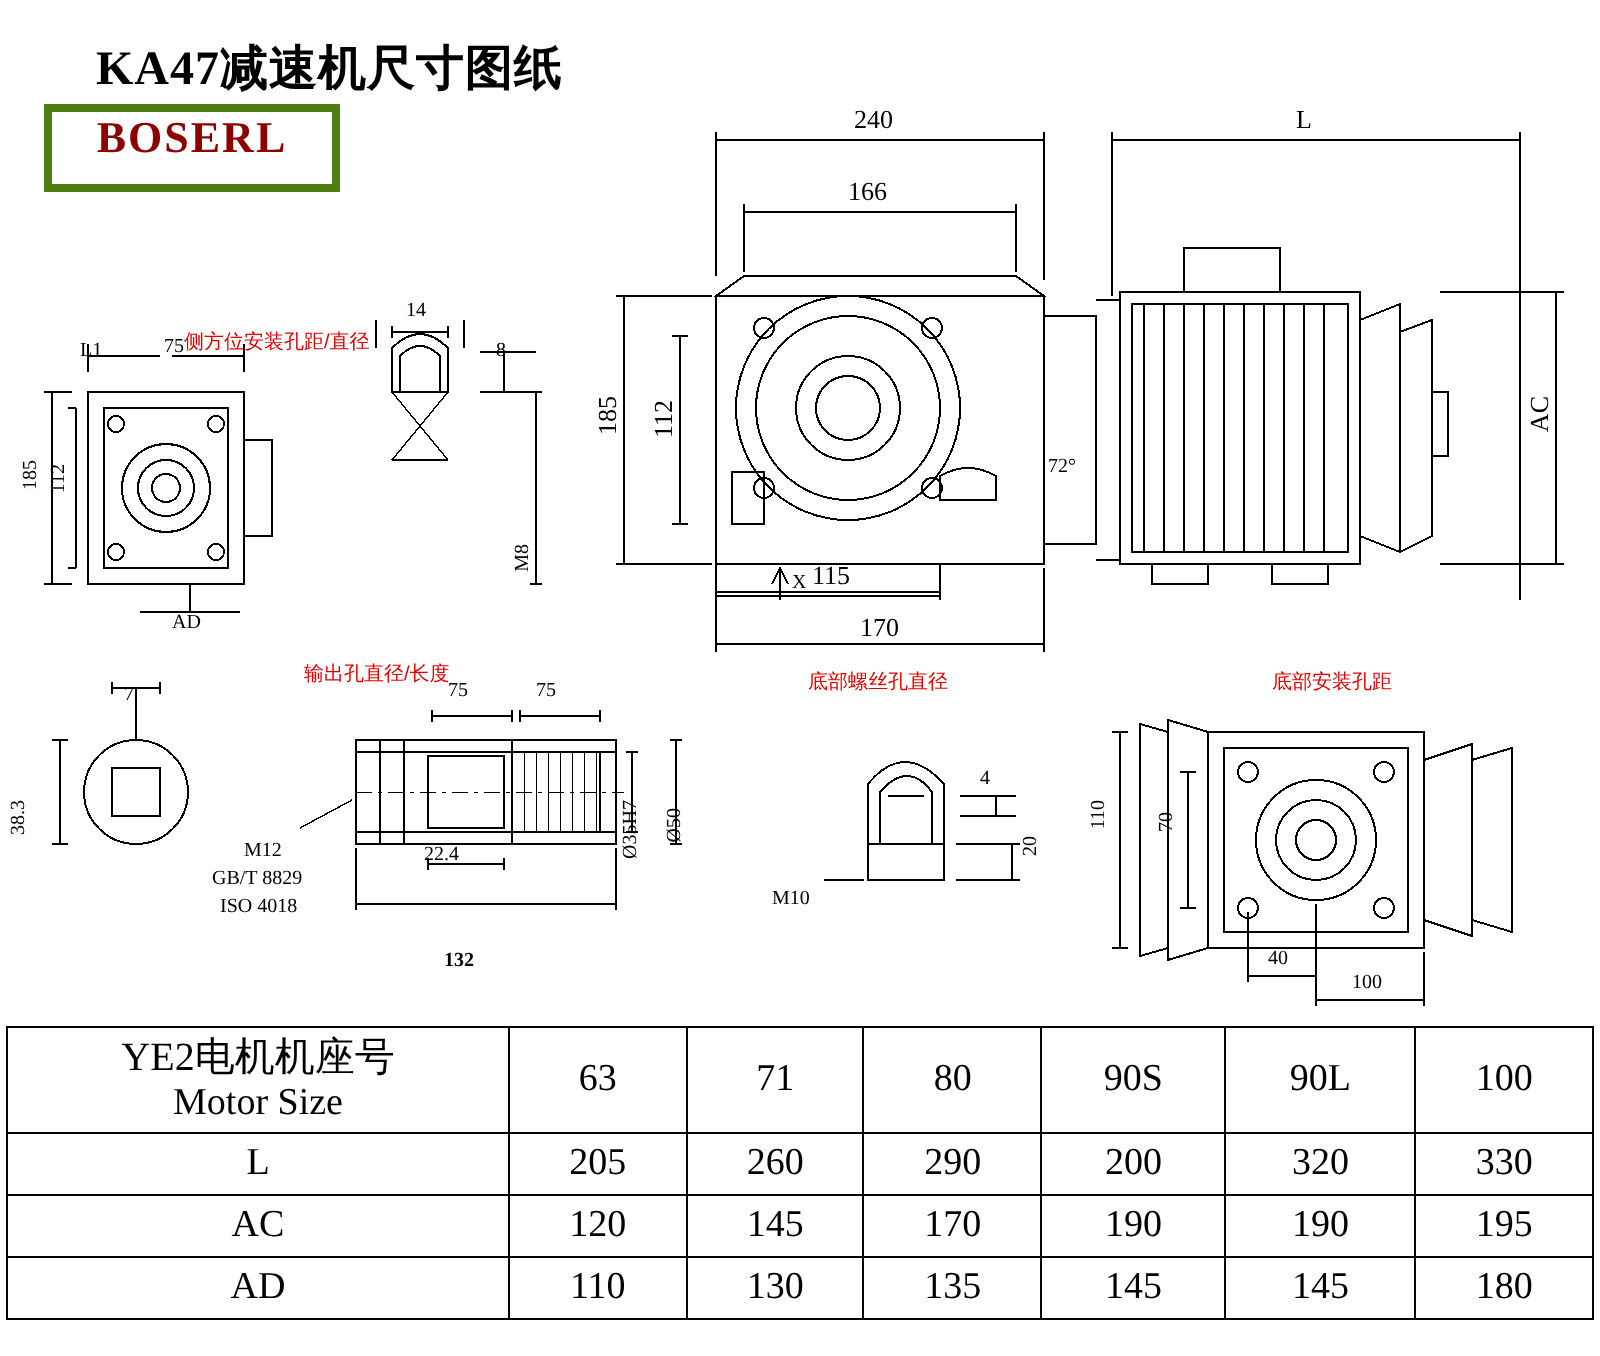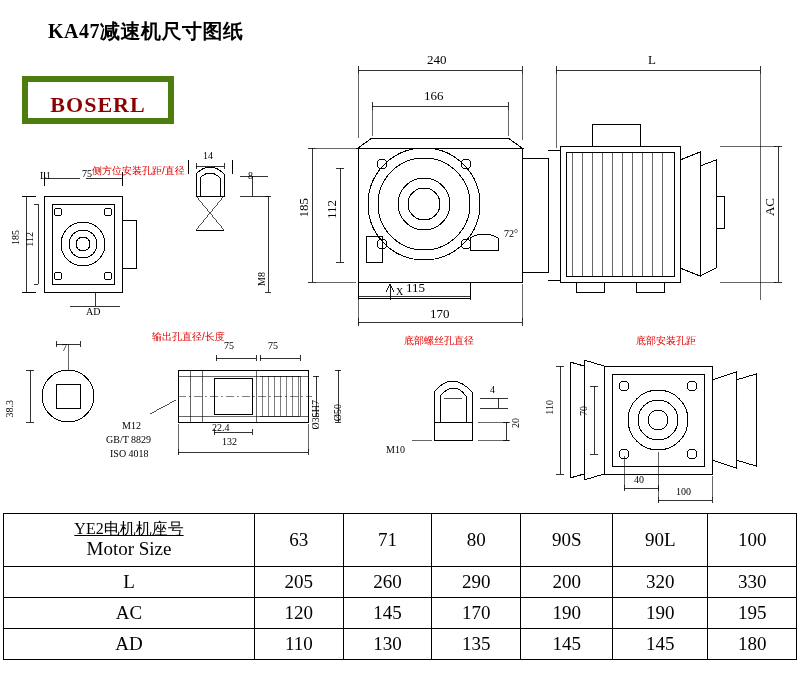--- a/index.html
+++ b/index.html
@@ -8,28 +8,28 @@
     background:#ffffff;
     font-family:"Liberation Sans", sans-serif;
     color:#000;
     position:relative;
     overflow:hidden;
   }
   .root{position:relative;width:800px;height:678px;}
   .abs{position:absolute;}
   .title{
     left:48px;top:18px;
-    font-size:20px;font-weight:bold;
+    font-size:24px;font-weight:bold;
     font-family:"Liberation Serif", serif;
     letter-spacing:0.5px;
   }
   .logo{
-    left:22px;top:76px;width:140px;height:36px;
-    border:6px solid #4d7c0f;
-    display:flex;align-items:flex-end;justify-content:center;
+    left:22px;top:52px;width:140px;height:36px;
+    border:4px solid #4d7c0f;
+    display:flex;align-items:flex-start;justify-content:center;
   }
   .logo span{
     color:#8b0000;font-weight:bold;font-size:22px;
     font-family:"Liberation Serif", serif;letter-spacing:1px;
   }
   .red{color:#e00000;font-size:10px;white-space:nowrap;}
   .lbl{font-size:13px;white-space:nowrap;font-family:"Liberation Serif", serif;}
   .lbl-s{font-size:10px;white-space:nowrap;font-family:"Liberation Serif", serif;}
   .vert{writing-mode:vertical-rl;transform:rotate(180deg);}
   svg{position:absolute;left:0;top:0;}
@@ -42,21 +42,21 @@
   table.specs td{
     border:1px solid #000;
     text-align:center;
     font-size:19px;
     height:30px;
     padding:0;
   }
   table.specs tr.head td{height:52px;}
   td.rowlabel{width:250px;font-size:20px;}
   td.headlabel{line-height:1.12;font-size:20px;}
-  .cn{font-size:16px;text-decoration:underline;}
+  .cn{font-size:20px;}
 </style>
 </head>
 <body>
 
 <div class="root">
 
   <div class="abs title">KA47减速机尺寸图纸</div>
 
   <div class="abs logo">
     <span>BOSERL</span>
@@ -269,32 +269,32 @@
 
   <div class="abs lbl" style="left:427px;top:52px;">240</div>
   <div class="abs lbl" style="left:648px;top:52px;">L</div>
   <div class="abs lbl" style="left:424px;top:88px;">166</div>
   <div class="abs lbl vert" style="left:296px;top:198px;">185</div>
   <div class="abs lbl vert" style="left:324px;top:200px;">112</div>
   <div class="abs lbl vert" style="left:762px;top:198px;">AC</div>
   <div class="abs lbl" style="left:406px;top:280px;">115</div>
   <div class="abs lbl" style="left:430px;top:306px;">170</div>
   <div class="abs lbl-s" style="left:396px;top:286px;">X</div>
-  <div class="abs lbl-s" style="left:472px;top:228px;padding-left:32px;">72°</div>
+  <div class="abs lbl-s" style="left:492px;top:228px;padding-left:32px;">72°</div>
 
   <div class="abs lbl-s" style="left:62px;top:342px;">7</div>
   <div class="abs lbl-s vert" style="left:4px;top:400px;">38.3</div>
 
   <div class="abs lbl-s" style="left:224px;top:340px;">75</div>
   <div class="abs lbl-s" style="left:268px;top:340px;">75</div>
   <div class="abs lbl-s" style="left:122px;top:420px;">M12</div>
   <div class="abs lbl-s" style="left:106px;top:434px;">GB/T 8829</div>
   <div class="abs lbl-s" style="left:110px;top:448px;">ISO 4018</div>
   <div class="abs lbl-s" style="left:212px;top:422px;">22.4</div>
-  <div class="abs lbl-s" style="left:222px;top:436px;">132</div>
+  <div class="abs lbl-s" style="left:222px;top:475px;font-weight:bold;">132</div>
   <div class="abs lbl-s vert" style="left:310px;top:400px;">Ø35H7</div>
   <div class="abs lbl-s vert" style="left:332px;top:404px;">Ø50</div>
 
   <div class="abs lbl-s" style="left:386px;top:444px;">M10</div>
   <div class="abs lbl-s" style="left:490px;top:384px;">4</div>
   <div class="abs lbl-s vert" style="left:510px;top:418px;">20</div>
 
   <div class="abs lbl-s vert" style="left:544px;top:400px;">110</div>
   <div class="abs lbl-s vert" style="left:578px;top:406px;">70</div>
   <div class="abs lbl-s" style="left:634px;top:474px;">40</div>

